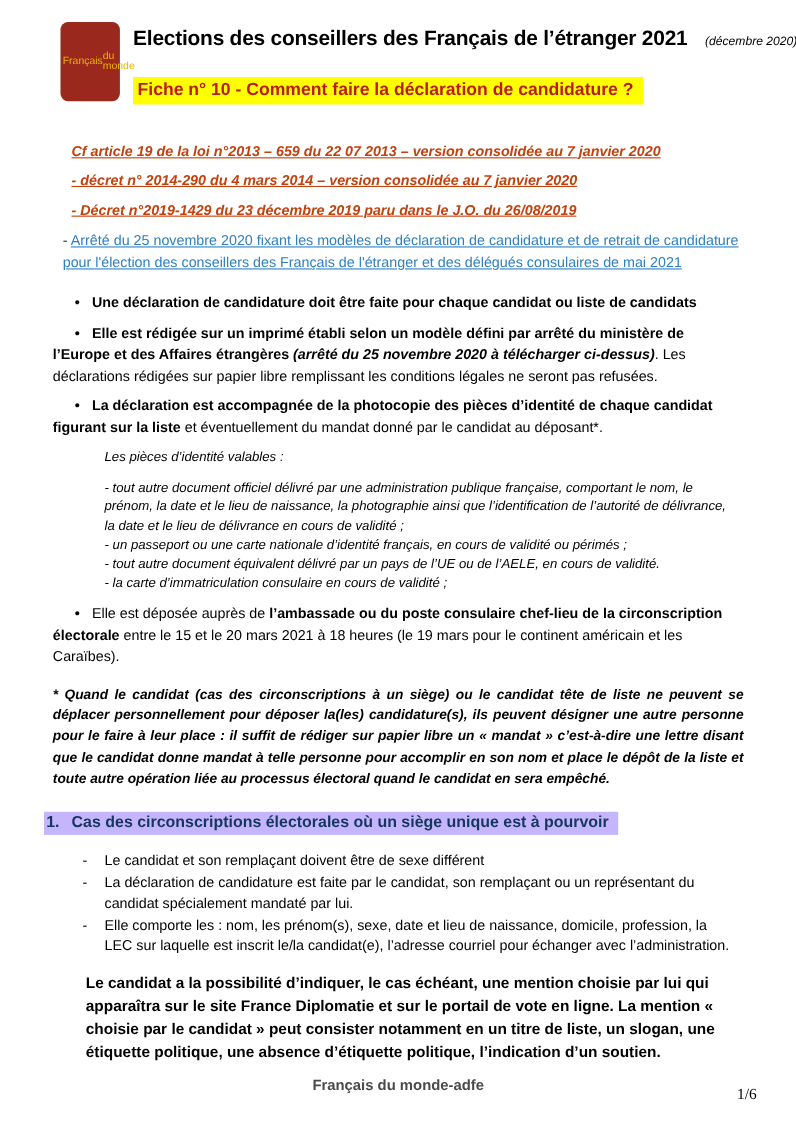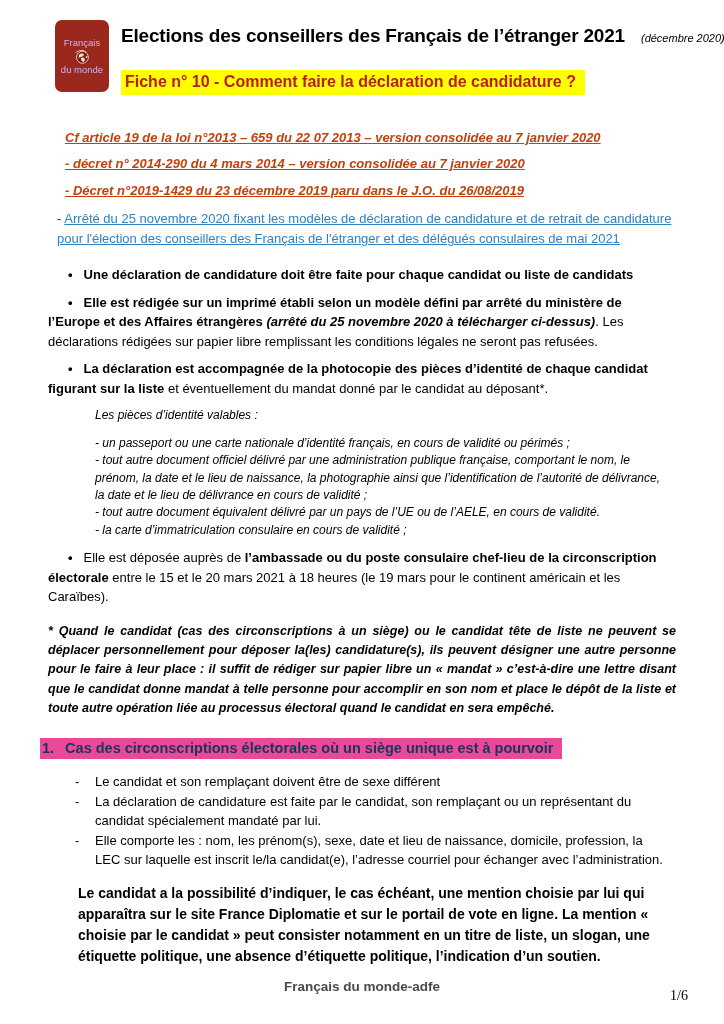--- a/index.html
+++ b/index.html
@@ -5,21 +5,21 @@
   html,body{margin:0;padding:0;background:#e8e8e8;}
   .page{
     width:724px;height:1024px;margin:0 auto;background:#ffffff;
     position:relative;overflow:hidden;color:#000;
     font-family:"Liberation Sans",sans-serif;
   }
   
   .header{display:flex;align-items:flex-start;margin:20px 0 0 55px;gap:12px;}
   .logo{
     width:54px;height:72px;background:#9a281d;border-radius:7px;
-    color:#c4b5fd;display:flex;flex-direction:column;align-items:center;
+    color:#eab308;display:flex;flex-direction:row;align-items:center;
     justify-content:space-between;padding:18px 2px;box-sizing:border-box;flex:none;
   }
   .logo-txt{font-size:9.5px;line-height:1;}
   .header-text{padding-top:5px;}
   .title-row{white-space:nowrap;}
   .doc-title{display:inline;font-size:19px;font-weight:bold;margin:0;letter-spacing:-0.2px;}
   .date-note{font-style:italic;font-size:11px;margin-left:16px;}
   .subtitle-wrap{margin-top:10px;}
   .subtitle{
     display:inline-block;background:#ffff00;color:#b91c1c;
@@ -44,21 +44,21 @@
   .id-intro{margin:0 0 10px 0;}
   .id-item{margin:0;}
   
   .footnote{
     margin:15px 48px 0 48px;font-size:12.5px;font-weight:bold;font-style:italic;
     text-align:justify;line-height:1.55;
   }
   
   .section-heading{margin:20px 48px 0 40px;}
   .hl-cyan{
-    display:inline-block;background:#ec4899;color:#17365d;
+    display:inline-block;background:#c4b5fd;color:#17365d;
     font-weight:bold;font-size:14.5px;padding:2px 9px 3px 2px;
   }
   .sec-num{margin-right:11px;}
   .dash-list{margin:13px 60px 0 75px;font-size:13px;line-height:1.5;}
   .dash-item{display:flex;margin:0;}
   .dash-col{width:20px;flex:none;}
   .dash-text{flex:1;}
   .closing{margin:13px 66px 0 78px;font-size:14px;line-height:1.5;font-weight:bold;}
   
   .footer{margin-top:12px;text-align:center;}
@@ -106,22 +106,22 @@
   <div class="bullets">
     <p class="bullet"><span class="dot">•</span><span class="b">Une déclaration de candidature doit être faite pour chaque candidat ou liste de candidats</span></p>
 
     <p class="bullet"><span class="dot">•</span><span class="b">Elle est rédigée sur un imprimé établi selon un modèle défini par arrêté du ministère de l’Europe et des Affaires étrangères </span><span class="bi">(arrêté du 25 novembre 2020 à télécharger ci-dessus)</span><span>. Les déclarations rédigées sur papier libre remplissant les conditions légales ne seront pas refusées.</span></p>
 
     <p class="bullet"><span class="dot">•</span><span class="b">La déclaration est accompagnée de la photocopie des pièces d’identité de chaque candidat figurant sur la liste</span><span> et éventuellement du mandat donné par le candidat au déposant*.</span></p>
   </div>
 
   <div class="id-pieces">
     <p class="id-intro">Les pièces d’identité valables :</p>
+    <p class="id-item">- tout autre document officiel délivré par une administration publique française, comportant le nom, le prénom, la date et le lieu de naissance, la photographie ainsi que l’identification de l’autorité de délivrance, la date et le lieu de délivrance en cours de validité ;</p>
     <p class="id-item">- un passeport ou une carte nationale d’identité français, en cours de validité ou périmés ;</p>
-    <p class="id-item">- tout autre document officiel délivré par une administration publique française, comportant le nom, le prénom, la date et le lieu de naissance, la photographie ainsi que l’identification de l’autorité de délivrance, la date et le lieu de délivrance en cours de validité ;</p>
     <p class="id-item">- tout autre document équivalent délivré par un pays de l’UE ou de l’AELE, en cours de validité.</p>
     <p class="id-item">- la carte d’immatriculation consulaire en cours de validité ;</p>
   </div>
 
   <div class="bullets" style="margin-top:6px;">
     <p class="bullet"><span class="dot">•</span><span>Elle est déposée auprès de </span><span class="b">l’ambassade ou du poste consulaire chef-lieu de la circonscription électorale</span><span> entre le 15 et le 20 mars 2021 à 18 heures (le 19 mars pour le continent américain et les Caraïbes).</span></p>
 
   </div>
 
   <p class="footnote">* Quand le candidat (cas des circonscriptions à un siège) ou le candidat tête de liste ne peuvent se déplacer personnellement pour déposer la(les) candidature(s), ils peuvent désigner une autre personne pour le faire à leur place : il suffit de rédiger sur papier libre un « mandat » c’est-à-dire une lettre disant que le candidat donne mandat à telle personne pour accomplir en son nom et place le dépôt de la liste et toute autre opération liée au processus électoral quand le candidat en sera empêché.</p>

